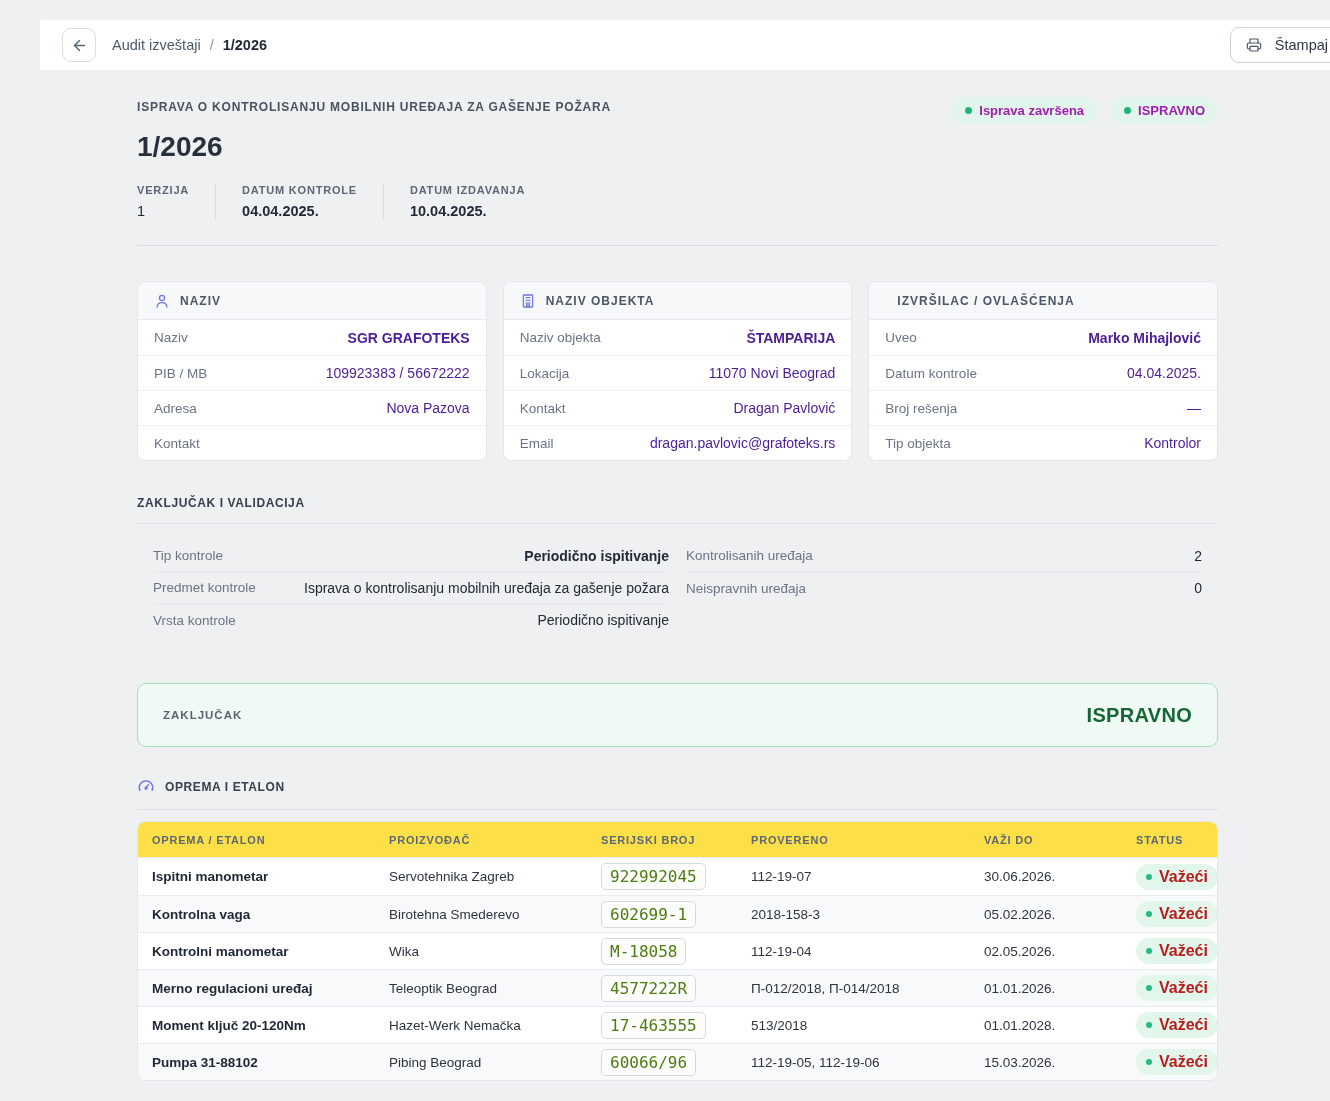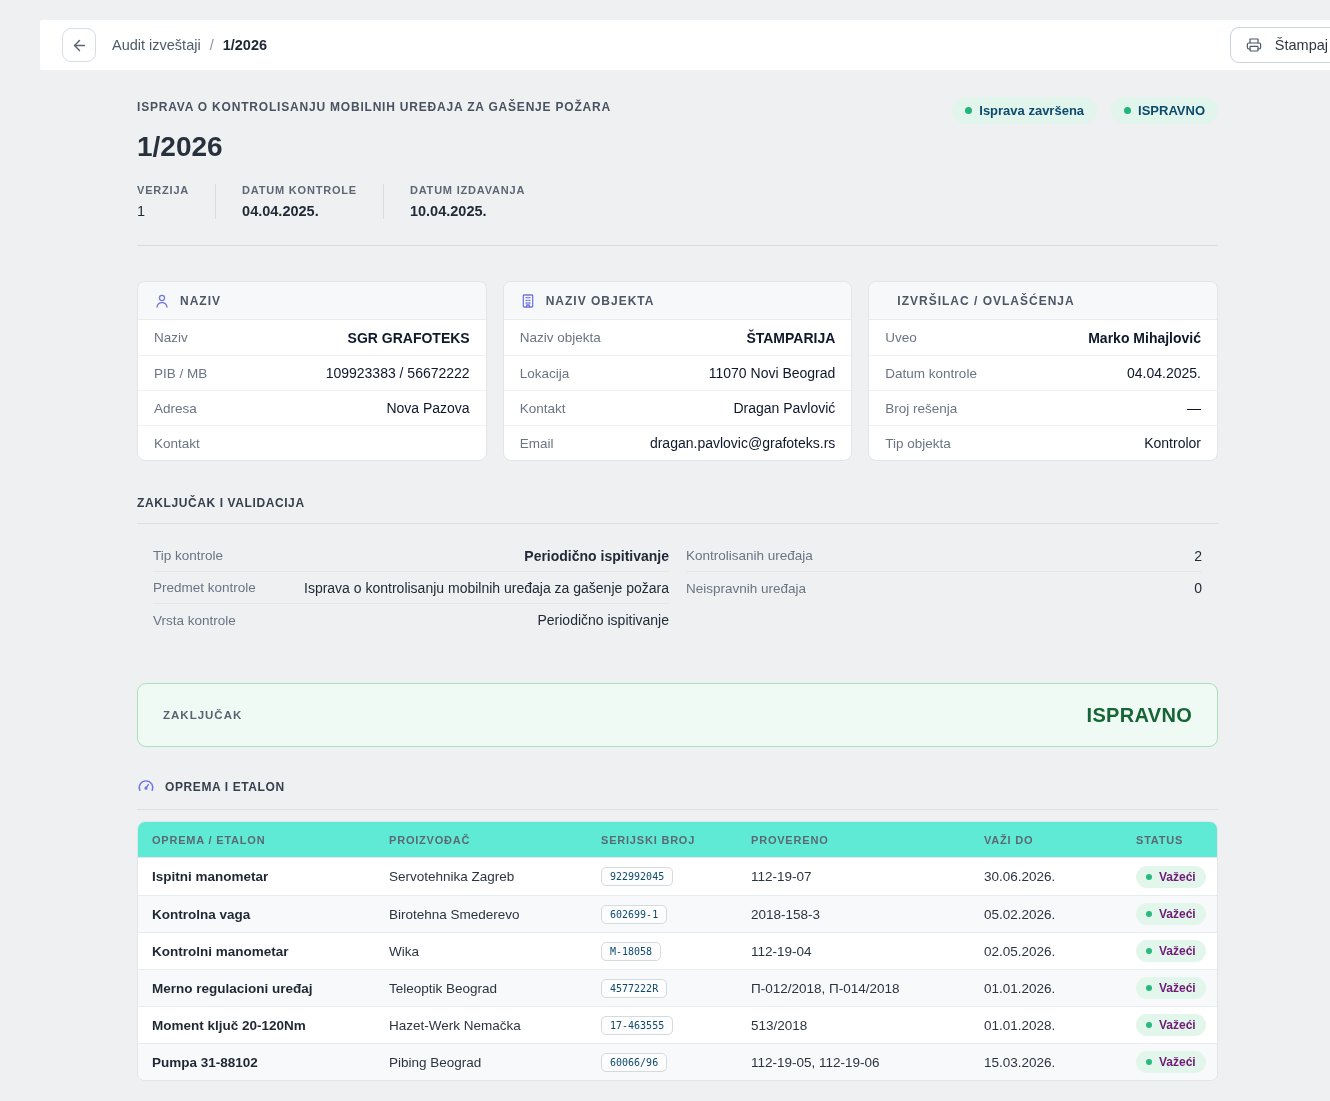--- a/index.html
+++ b/index.html
@@ -46,21 +46,21 @@
   .doc-header { padding-top: 27px; border-bottom: 1px solid #d8dce1; padding-bottom: 26px; }
   .doc-header-top { display: flex; align-items: flex-start; justify-content: space-between; }
   .doc-subtitle {
     font-size: 12px; font-weight: 700; letter-spacing: .8px;
     color: #49525f; padding-top: 3px;
   }
   .badges { display: flex; gap: 14px; }
   .pill {
     display: inline-flex; align-items: center; gap: 7px;
     background: #e2f5ec; border-radius: 999px; padding: 6px 13px;
-    font-size: 13px; font-weight: 700; color: #0c4a6e; white-space: nowrap;
+    font-size: 13px; font-weight: 700; color: #a21caf; white-space: nowrap;
   }
   .dot { width: 7px; height: 7px; border-radius: 50%; background: #22b47a; display: inline-block; }
   .doc-title { font-size: 28px; font-weight: 700; color: #27303c; margin-top: 7px; }
 
   .meta-row { display: flex; margin-top: 21px; }
   .meta-item { padding-right: 26px; }
   .meta-item + .meta-item { border-left: 1px solid #d8dce1; padding-left: 26px; }
   .meta-label { font-size: 11px; font-weight: 700; letter-spacing: .8px; color: #5d6674; }
   .meta-value { font-size: 14.5px; color: #1f2835; margin-top: 7px; }
   .meta-value.semi { font-weight: 600; }
@@ -78,21 +78,21 @@
   }
   .card-header.no-icon { padding-left: 28px; }
   .card-header .ic { color: #7176e3; }
   .card-title { font-size: 12px; font-weight: 700; letter-spacing: 1px; color: #4c5665; }
   .info-row {
     display: flex; align-items: center; justify-content: space-between;
     padding: 0 16px; min-height: 35px; gap: 10px;
   }
   .info-row + .info-row { border-top: 1px solid #eef0f3; }
   .info-label { font-size: 13.5px; color: #6b7484; white-space: nowrap; }
-  .info-value { font-size: 14px; color: #0f172a; text-align: right; }
+  .info-value { font-size: 14px; color: #4c1d95; text-align: right; }
   .info-value.bold { font-weight: 700; }
 
   
   .section-title {
     display: flex; align-items: center; gap: 10px;
     font-size: 12px; font-weight: 700; letter-spacing: .6px; color: #363f4d;
   }
   .section-title .ic { color: #7176e3; }
   .ruled { border-bottom: 1px solid #dcdfe4; padding-bottom: 13px; }
 
@@ -122,33 +122,33 @@
   .equipment { margin-top: 31px; }
   .etable {
     margin-top: 11px; background: #fff;
     border: 1px solid #e2e5e9; border-radius: 8px; overflow: hidden;
   }
   .trow {
     display: grid;
     grid-template-columns: 237px 212px 150px 233px 152px 1fr;
     align-items: center; padding: 0 14px;
   }
-  .thead { background: #5eead4; min-height: 36px; border-bottom: 1px solid #e6e9ed; }
+  .thead { background: #fde047; min-height: 36px; border-bottom: 1px solid #e6e9ed; }
   .th { font-size: 11px; font-weight: 700; letter-spacing: .8px; color: #5d6876; }
   .tbody { min-height: 37px; }
   .tbody + .tbody { border-top: 1px solid #e8ebef; }
   .tbody:nth-of-type(odd) { background: #f8f9fb; }
   .td { font-size: 13.5px; color: #2c3440; padding-right: 10px; }
   .td-name { font-weight: 600; color: #1f2733; }
   .serial-chip {
     display: inline-block; border: 1px solid #d5dade; border-radius: 5px;
     background: #fdfdfe; padding: 3px 8px;
-    font-family: "DejaVu Sans Mono", monospace; font-size: 10px; color: #0c4a6e;
-  }
-  .pill-sm { padding: 4px 10px; font-size: 12px; color: #701a75; background: #e3f6ec; }
+    font-family: "DejaVu Sans Mono", monospace; font-size: 16px; color: #4d7c0f;
+  }
+  .pill-sm { padding: 4px 10px; font-size: 16px; color: #b91c1c; background: #e3f6ec; }
   .pill-sm .dot { width: 6px; height: 6px; background: #28b97e; }
 </style>
 </head>
 <body>
 
 <header class="topbar">
   <div class="topbar-left">
     <button class="back-btn">
       <span>
         <svg width="17" height="17" viewBox="0 0 24 24" fill="none" stroke="currentColor" stroke-width="2" stroke-linecap="round" stroke-linejoin="round">

